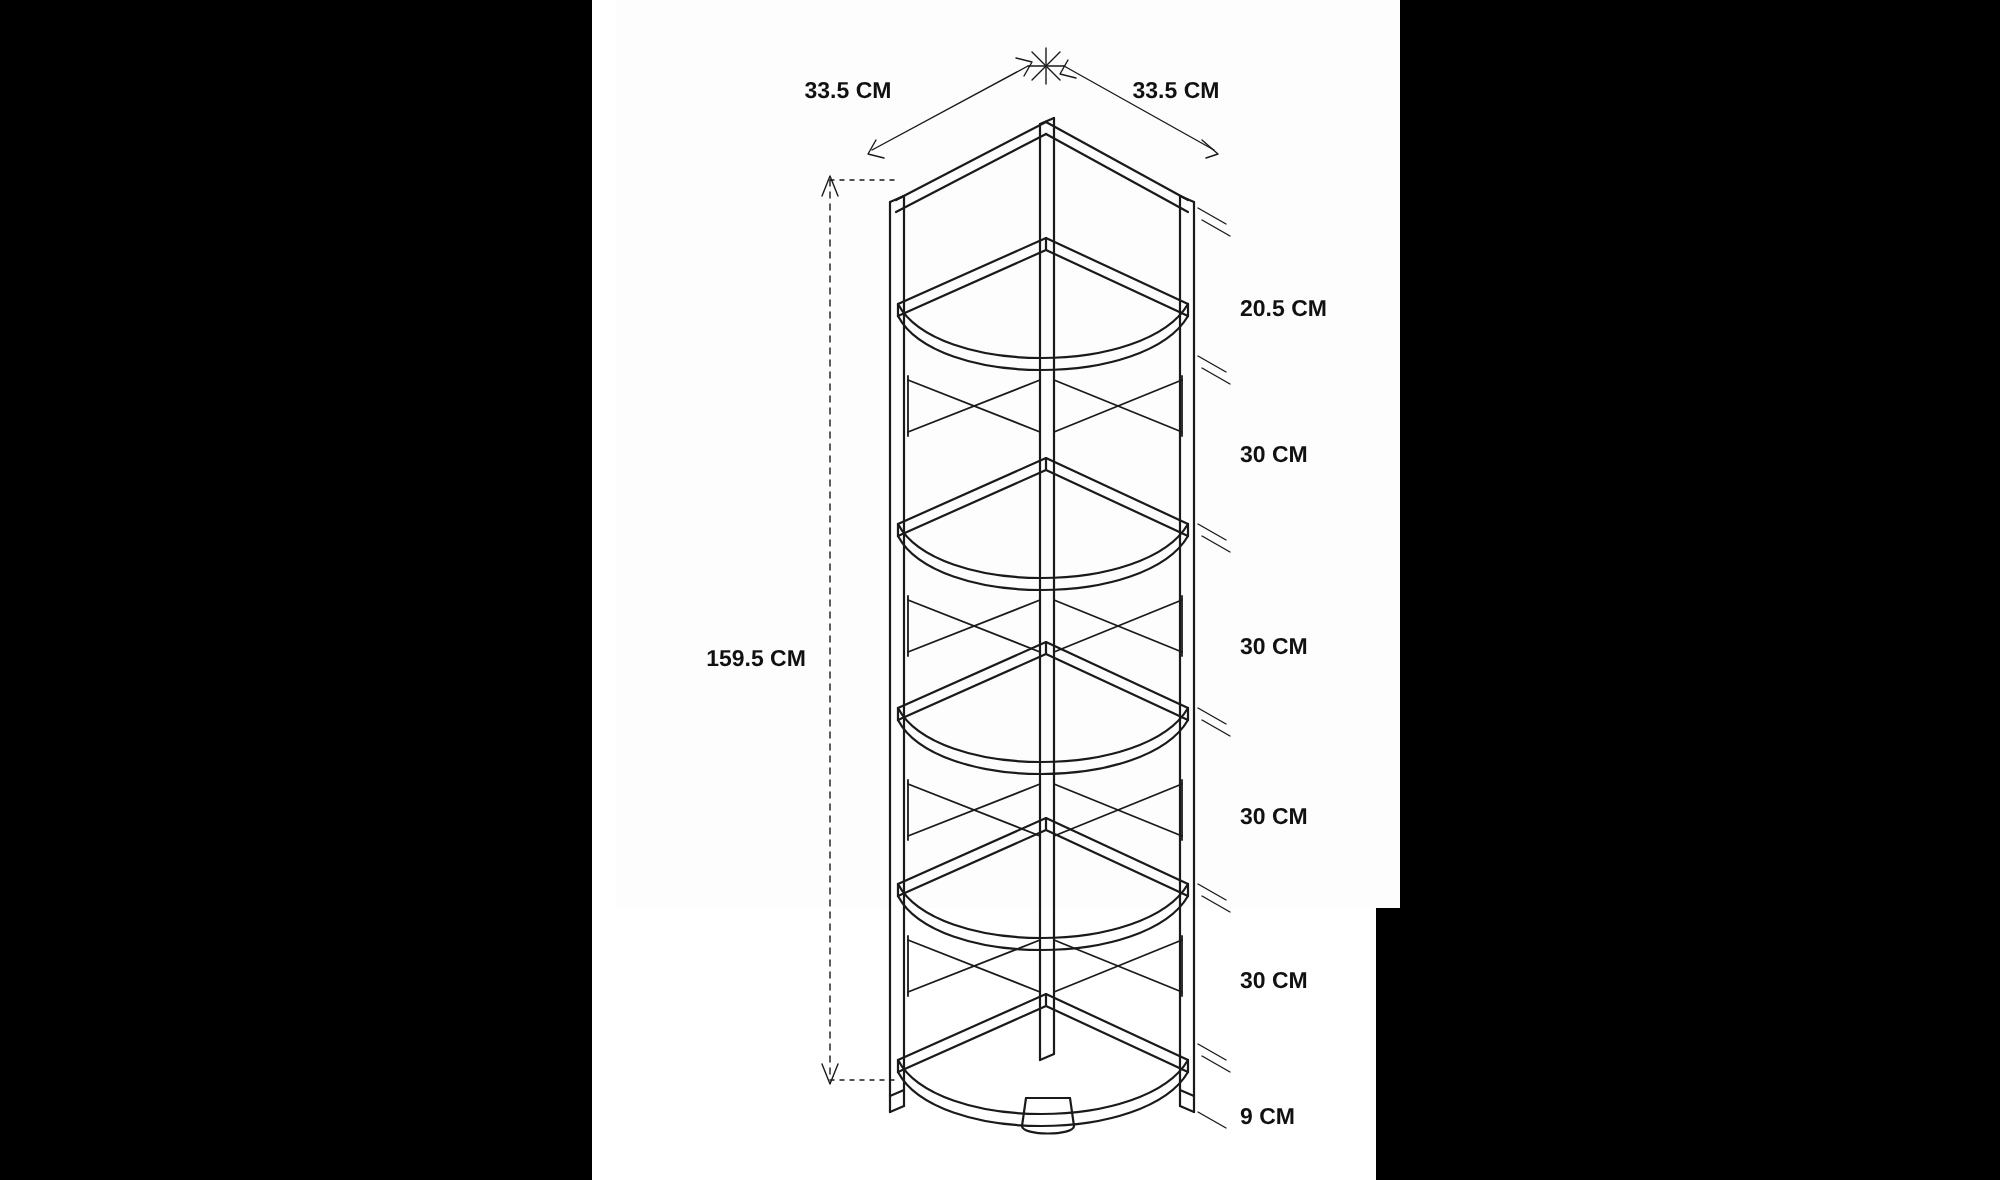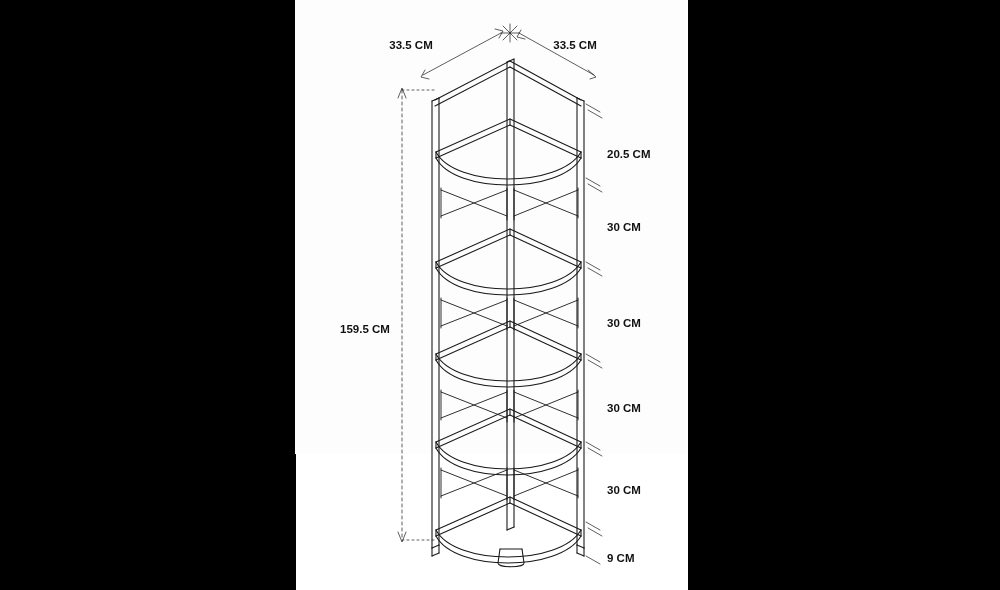--- a/index.html
+++ b/index.html
@@ -24,21 +24,21 @@
     position: absolute;
     top: 0;
     height: 590px;
     background: #000000;
   }
   .band.left  { left: 0;   width: 296px; }
   .band.right { left: 688px; width: 312px; }
 
   .canvas-wrap {
     position: absolute;
-    left: 295px;
+    left: 308px;
     top: 0;
     width: 392px;
     height: 454px;
     background: #fdfdfd;
   }
   svg.diagram {
     display: block;
     width: 392px;
     height: 590px;
   }

